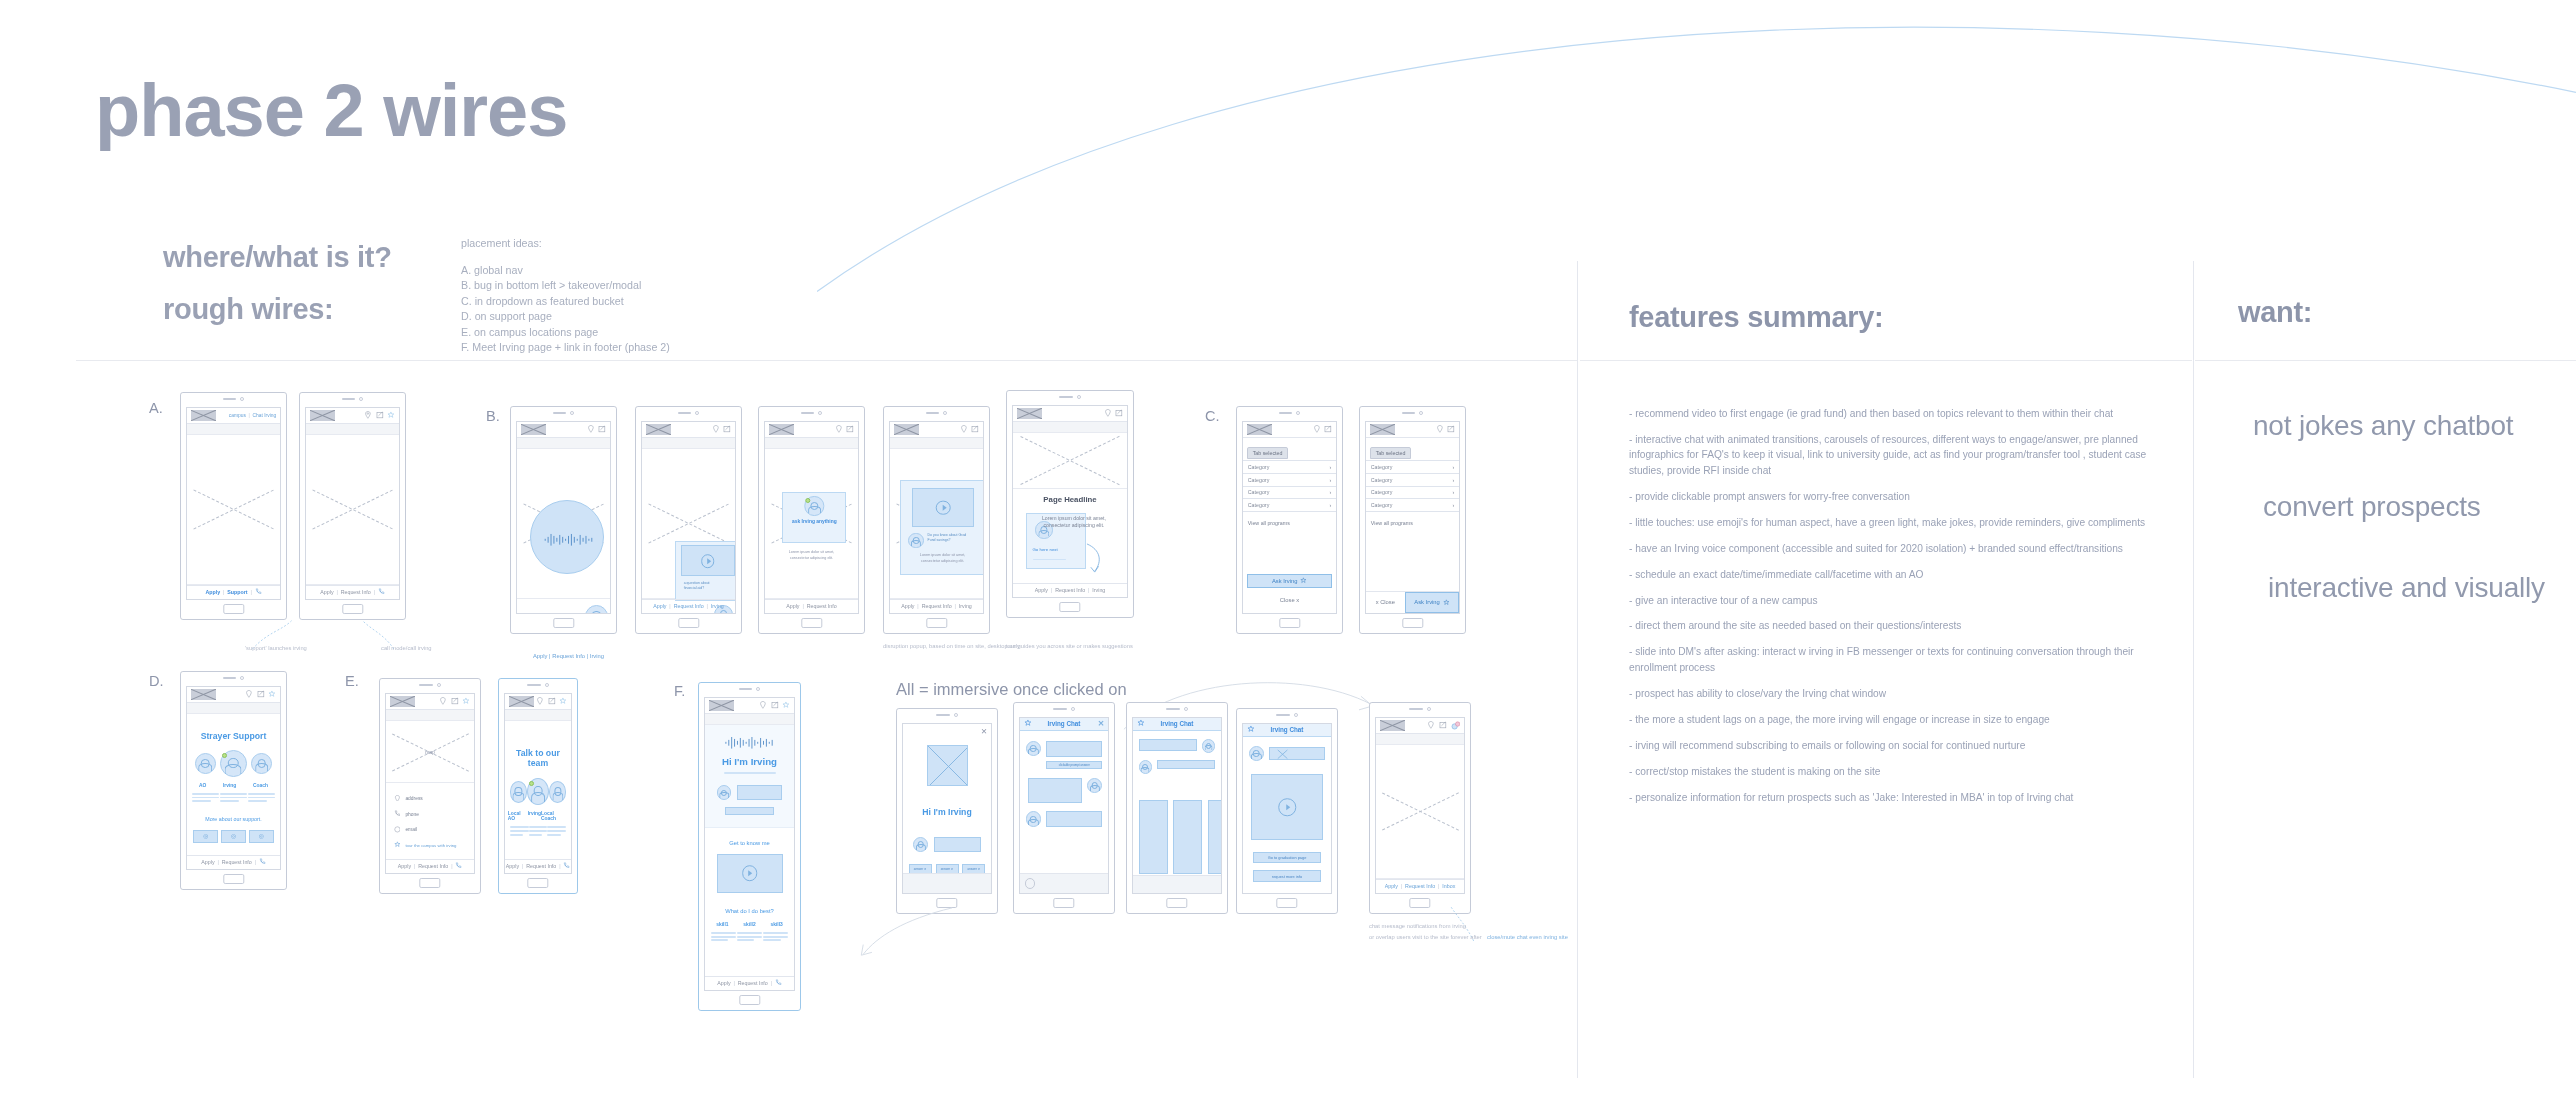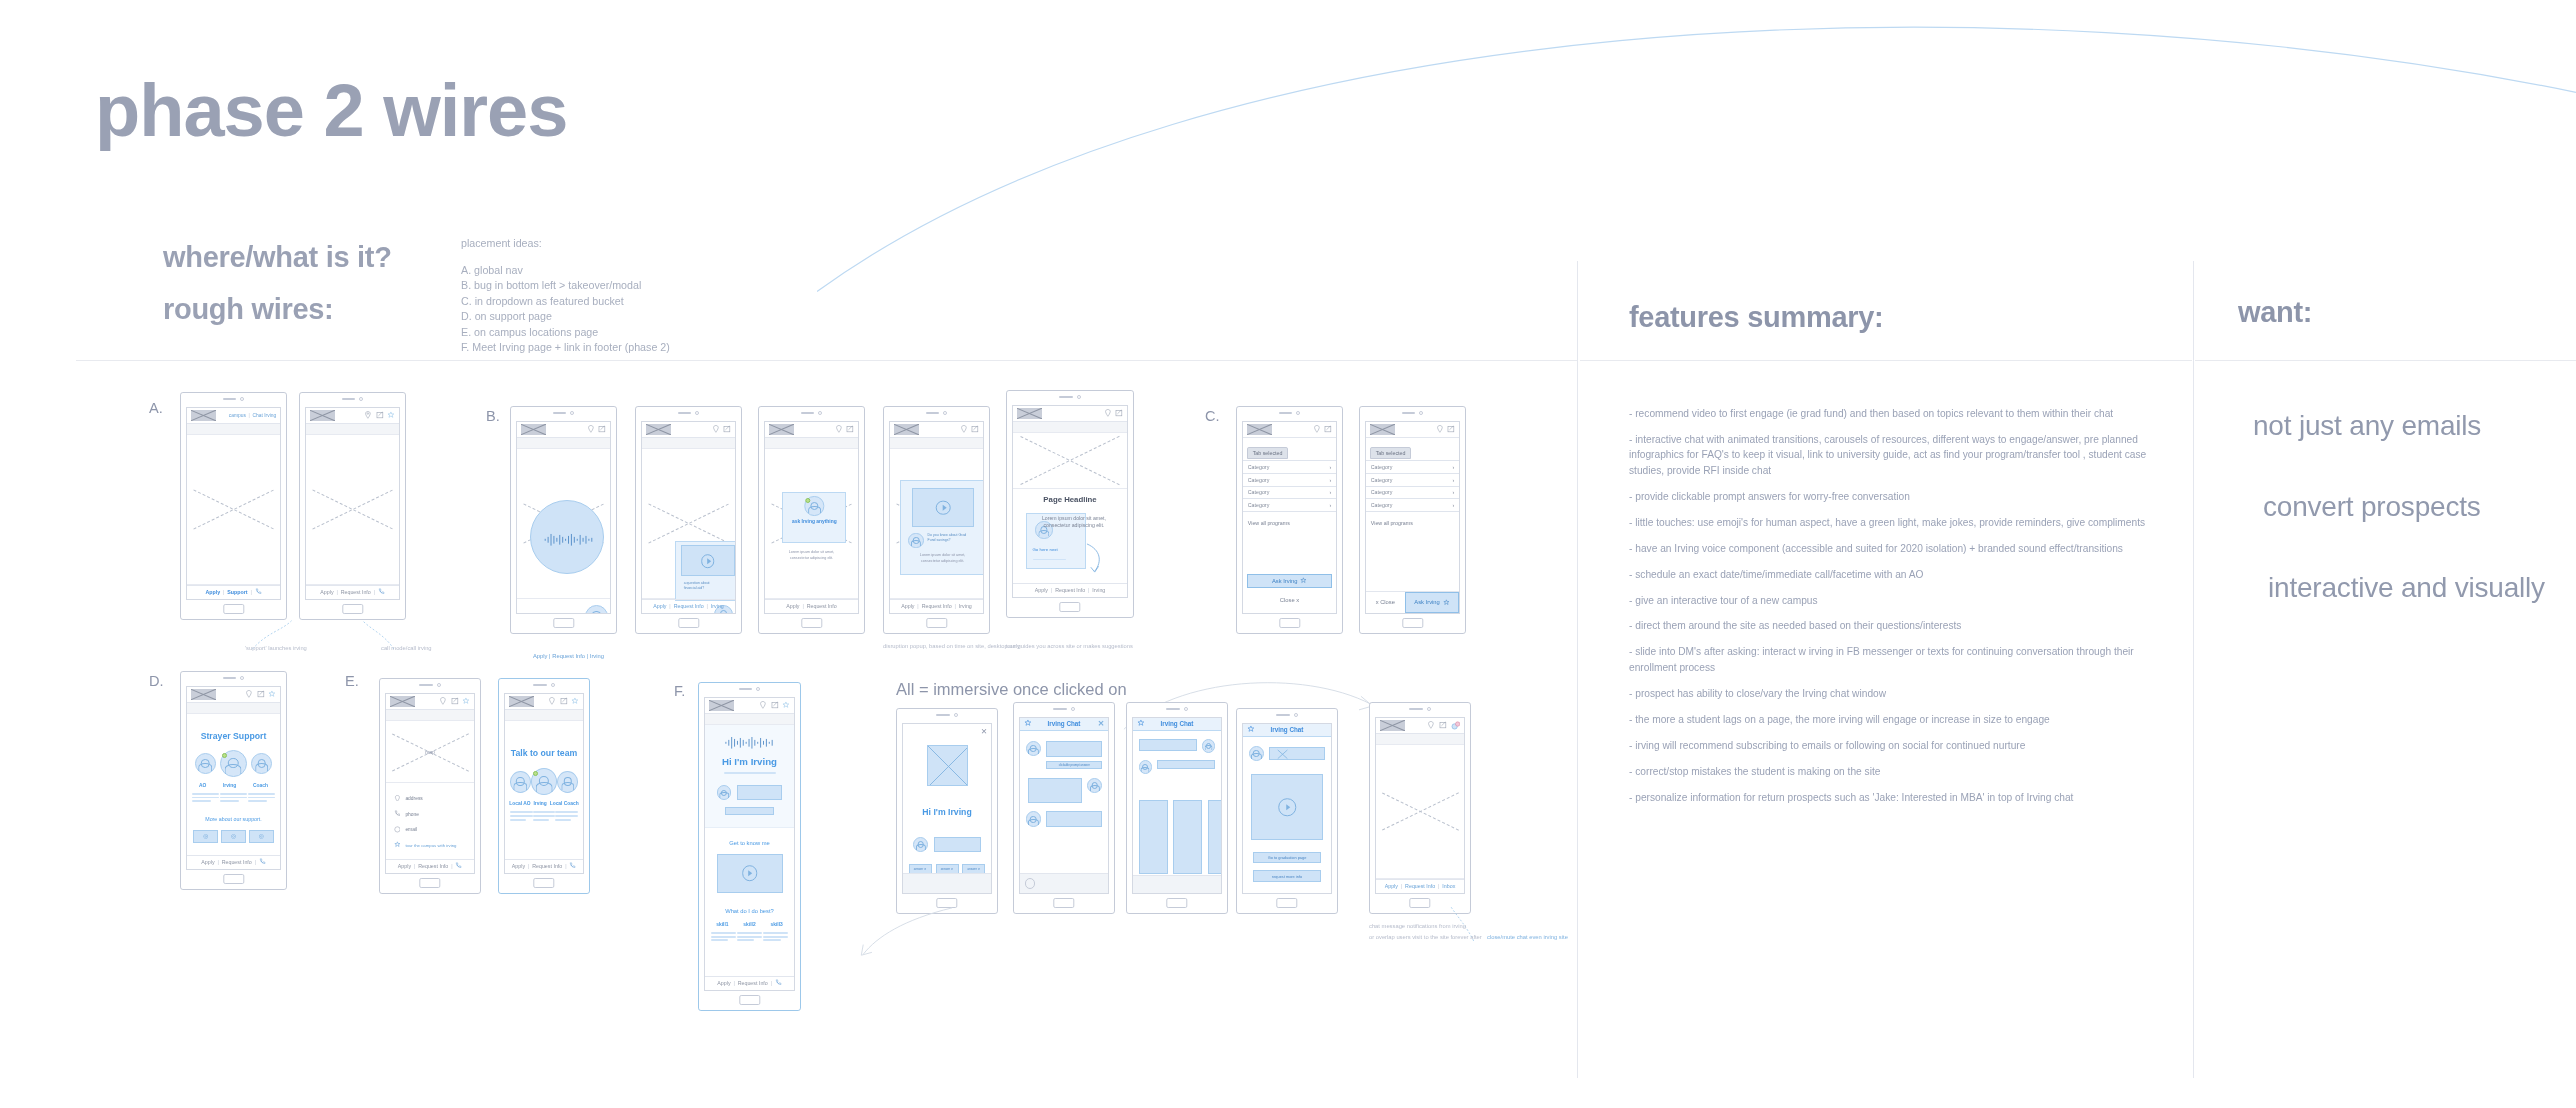--- a/index.html
+++ b/index.html
@@ -190,21 +190,21 @@
     <div class="bullet">- direct them around the site as needed based on their questions/interests</div>
     <div class="bullet">- slide into DM's after asking: interact w irving in FB messenger or texts for continuing conversation through their enrollment process</div>
     <div class="bullet">- prospect has ability to close/vary the Irving chat window</div>
     <div class="bullet">- the more a student lags on a page, the more irving will engage or increase in size to engage</div>
     <div class="bullet">- irving will recommend subscribing to emails or following on social for continued nurture</div>
     <div class="bullet">- correct/stop mistakes the student is making on the site</div>
     <div class="bullet">- personalize information for return prospects such as 'Jake: Interested in MBA' in top of Irving chat</div>
   </div>
 
   <div class="abs h-sect" style="left:2238px; top:296px;">want:</div>
-  <div class="abs goal-line" style="left:2253px; top:410px;">not just any emails</div>
+  <div class="abs goal-line" style="left:2253px; top:410px;">not jokes any chatbot</div>
   <div class="abs goal-line" style="left:2263px; top:491px;">convert prospects</div>
   <div class="abs goal-line" style="left:2268px; top:572px;">interactive and visually</div>
 
   <div class="abs grp-letter" style="left:149px; top:400px;">A.</div>
 
   <div class="phone" style="left:180px; top:392px; width:107px; height:228px;">
     <div class="notch">
         <span class="bar"></span>
         <span class="dot"></span>
       </div>
@@ -800,21 +800,21 @@
         <span>Request Info</span>
         <span class="sep">|</span>
         <span><svg width="6.8" height="6.8" viewBox="0 0 16 16">
               <path d="M3 2 L6 2 L7 6 L5 7 C6 9 7 10 9 11 L10 9 L14 10 L14 13 C9 14 2 7 3 2 Z" fill="none" stroke="#6aa3d8" stroke-width="1.2"></path>
             </svg></span>
       </div>
     </div>
     <div class="home"></div>
   </div>
 
-  <div class="phone blue" style="left:498px; top:678px; width:92px; height:216px;">
+  <div class="phone blue" style="left:498px; top:678px; width:80px; height:216px;">
     <div class="notch">
         <span class="bar"></span>
         <span class="dot"></span>
       </div>
     <div class="screen">
       <div class="topbar">
         <div class="logo-box"></div>
         <div class="nav-icons">
           <span>
               <svg width="7.8" height="7.8" viewBox="0 0 16 16">

